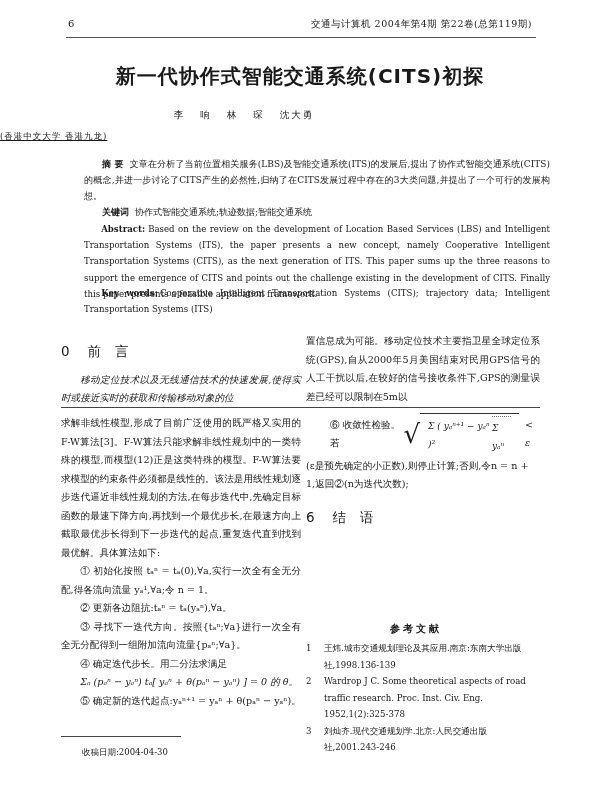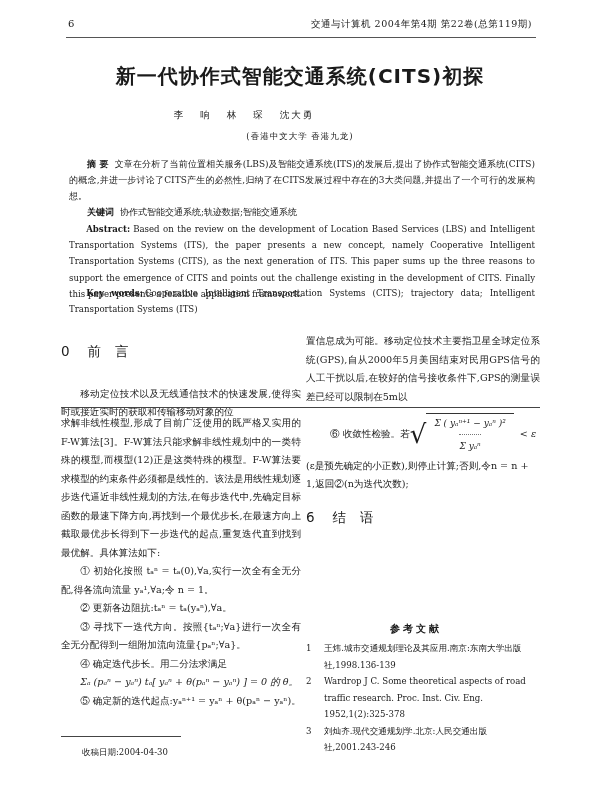--- a/index.html
+++ b/index.html
@@ -5,22 +5,22 @@
   html, body { margin:0; padding:0; background:#ffffff; }
   body { width:600px; height:796px; position:relative; overflow:hidden;
          font-family:"DejaVu Serif","Liberation Serif",serif; color:#1a1a1a; }
   .abs { position:absolute; }
   .hdr-page { left:68px; top:18px; font-size:10px; }
   .hdr-journal { right:68px; top:18px; font-size:9.5px; letter-spacing:0.5px; }
   .hdr-rule { left:66px; top:37px; width:470px; height:0; border-top:1.5px solid #555; }
   .title { left:0; width:600px; top:63px; text-align:center; font-size:20px; font-weight:bold;
            letter-spacing:1px; font-family:"DejaVu Sans","Liberation Sans",sans-serif; }
   .authors { left:0; width:488px; top:109px; text-align:center; font-size:9.5px; word-spacing:10px; letter-spacing:2px; }
-  .affil { left:0; width:600px; top:131px; text-align:center; font-size:8.5px; letter-spacing:1px; }
-  .abs-block { left:69px; width:466px; font-size:9px; line-height:16px; text-align:justify; }
+  .affil { left:0; width:600px; top:131px; font-size:8.5px; letter-spacing:1px;text-decoration:underline; }
+  .abs-block { left:84px; width:466px; font-size:9px; line-height:16px; text-align:justify; }
   .abs-zh { top:156px; }
   .abs-kw { top:204px; }
   .abs-en { top:221px; font-size:8.6px; line-height:16.2px; }
   .abs-enkw { top:285px; font-size:8.6px; line-height:16.2px; }
   .label-bold { font-weight:bold; margin-right:6px; }
   .indent { text-indent:2em; }
   .col { font-size:9.6px; line-height:18.5px; text-align:justify; }
   .col-left { left:61px; width:240px; }
   .col-right { left:306px; width:234px; }
   .sec-head { font-size:13.5px; font-family:"DejaVu Sans","Liberation Sans",sans-serif; }
@@ -31,21 +31,21 @@
   .footnote { left:82px; top:747px; font-size:8.5px; }
   .formula { font-family:"DejaVu Serif","Liberation Serif",serif; font-style:italic; }
   .ref-title { left:299px; width:234px; top:622px; text-align:center; font-size:10px; font-weight:bold; letter-spacing:3px; }
   .refs { left:306px; width:234px; top:640px; font-size:8.6px; line-height:16.5px; }
   .ref { display:flex; }
   .ref .n { width:18px; flex:none; }
   .ref .t { flex:1; }
   .conv { left:306px; width:234px; top:413px; font-size:9.6px; line-height:18px; }
   .sqrt-wrap { display:inline-flex; align-items:center; vertical-align:middle; }
   .radical { font-size:26px; line-height:1; }
-  .frac { display:inline-flex; flex-direction:column; align-items:center; border-top:1px solid #333; padding:0 8px; }
+  .frac { display:inline-flex; flex-direction:row; align-items:center; border-top:1px solid #333; padding:0 8px; }
   .frac .numr { font-style:italic; font-size:9px; }
   .frac .den { font-style:italic; font-size:9px; border-top:1px dotted #777; margin-top:2px; padding-top:2px; }
 </style>
 </head>
 <body>
 
 <div class="abs hdr-page">6</div>
 <div class="abs hdr-journal">交通与计算机  2004年第4期  第22卷(总第119期)</div>
 <div class="abs hdr-rule"></div>
 
@@ -63,21 +63,21 @@
   <span class="label-bold" style="margin-right:3px">Abstract:</span><span>Based on the review on the development of Location Based Services (LBS) and Intelligent Transportation Systems (ITS), the paper presents a new concept, namely Cooperative Intelligent Transportation Systems (CITS), as the next generation of ITS. This paper sums up the three reasons to support the emergence of CITS and points out the challenge existing in the development of CITS. Finally this paper presents a feasible application framework.</span>
 </div>
 <div class="abs abs-block abs-enkw indent">
   <span class="label-bold" style="margin-right:2px">Key words:</span><span>Cooperative Intelligent Transportation Systems (CITS); trajectory data; Intelligent Transportation Systems (ITS)</span>
 </div>
 
 <div class="abs col col-left" style="top:342px;">
   <div class="sec-head">
     <span class="num">0</span><span class="ttl">前言</span>
   </div>
-  <div class="indent" style="margin-top:24px;">移动定位技术以及无线通信技术的快速发展,使得实时或接近实时的获取和传输移动对象的位</div>
+  <div class="indent" style="margin-top:10px;font-style:italic;">移动定位技术以及无线通信技术的快速发展,使得实时或接近实时的获取和传输移动对象的位</div>
 </div>
 <div class="abs col col-right" style="top:332px;">置信息成为可能。移动定位技术主要指卫星全球定位系统(GPS),自从2000年5月美国结束对民用GPS信号的人工干扰以后,在较好的信号接收条件下,GPS的测量误差已经可以限制在5m以</div>
 
 <div class="abs midrule"></div>
 
 <div class="abs col col-left" style="top:414px;">
   <div>求解非线性模型,形成了目前广泛使用的既严格又实用的F-W算法[3]。F-W算法只能求解非线性规划中的一类特殊的模型,而模型(12)正是这类特殊的模型。F-W算法要求模型的约束条件必须都是线性的。该法是用线性规划逐步迭代逼近非线性规划的方法,在每步迭代中,先确定目标函数的最速下降方向,再找到一个最优步长,在最速方向上截取最优步长得到下一步迭代的起点,重复迭代直到找到最优解。具体算法如下:</div>
   <div class="indent">① 初始化按照 tₐⁿ = tₐ(0),∀a,实行一次全有全无分配,得各流向流量 yₐ¹,∀a;令 n = 1。</div>
   <div class="indent">② 更新各边阻抗:tₐⁿ = tₐ(yₐⁿ),∀a。</div>
   <div class="indent">③ 寻找下一迭代方向。按照{tₐⁿ;∀a}进行一次全有全无分配得到一组附加流向流量{pₐⁿ;∀a}。</div>

